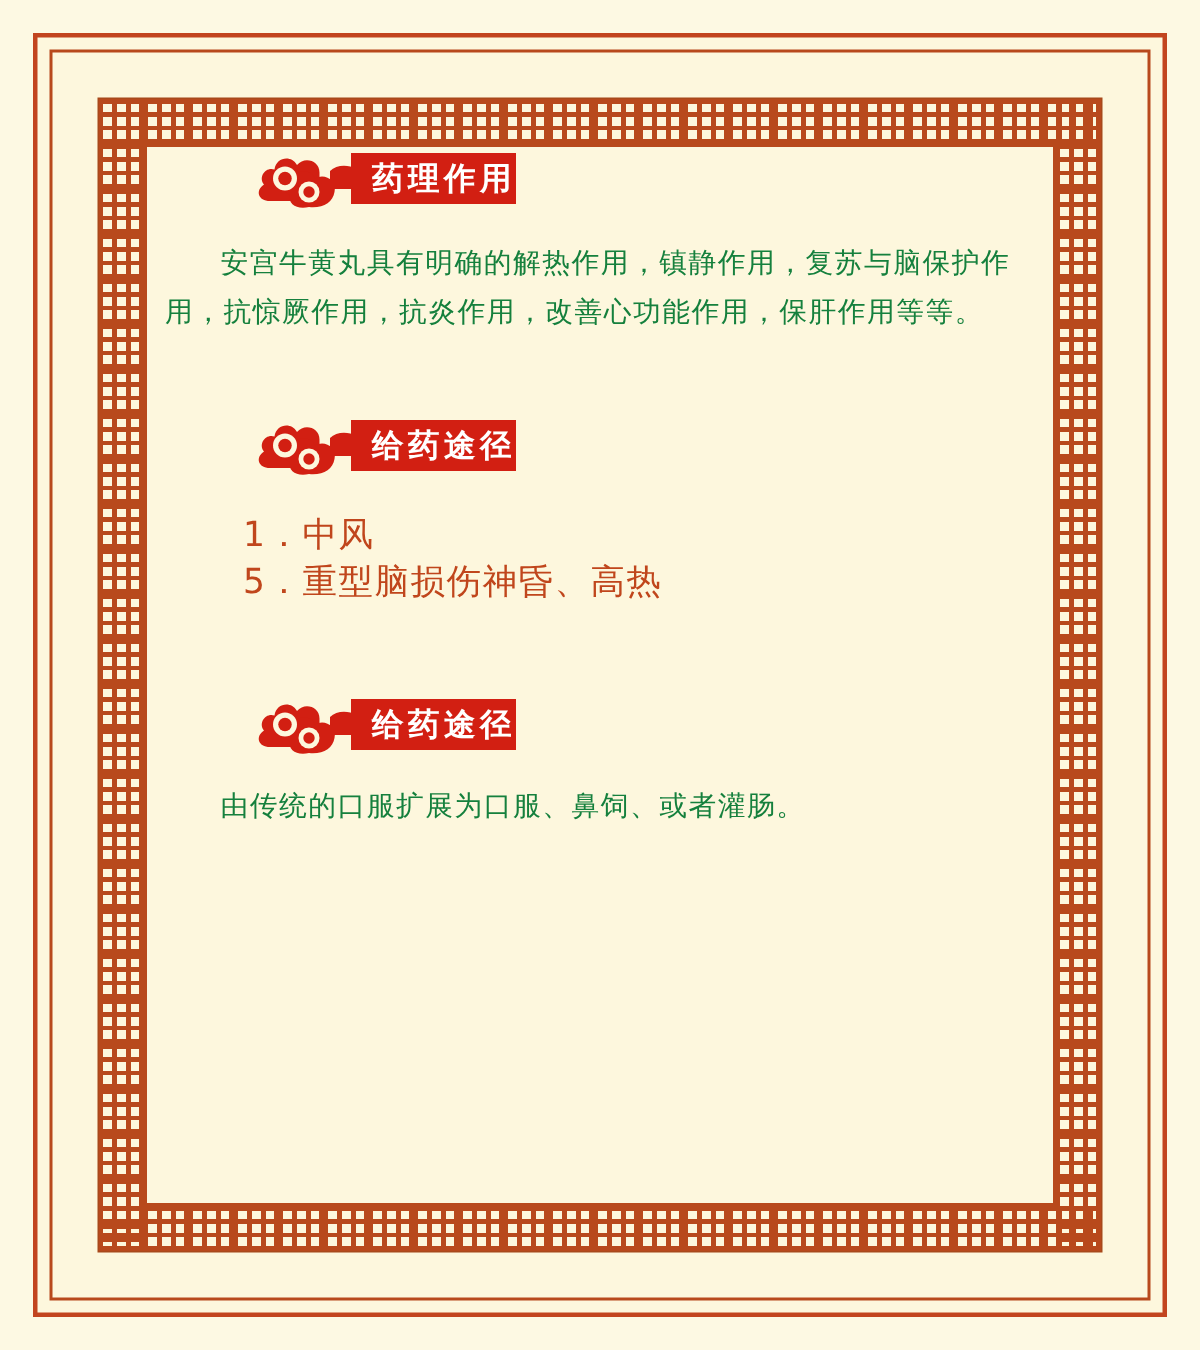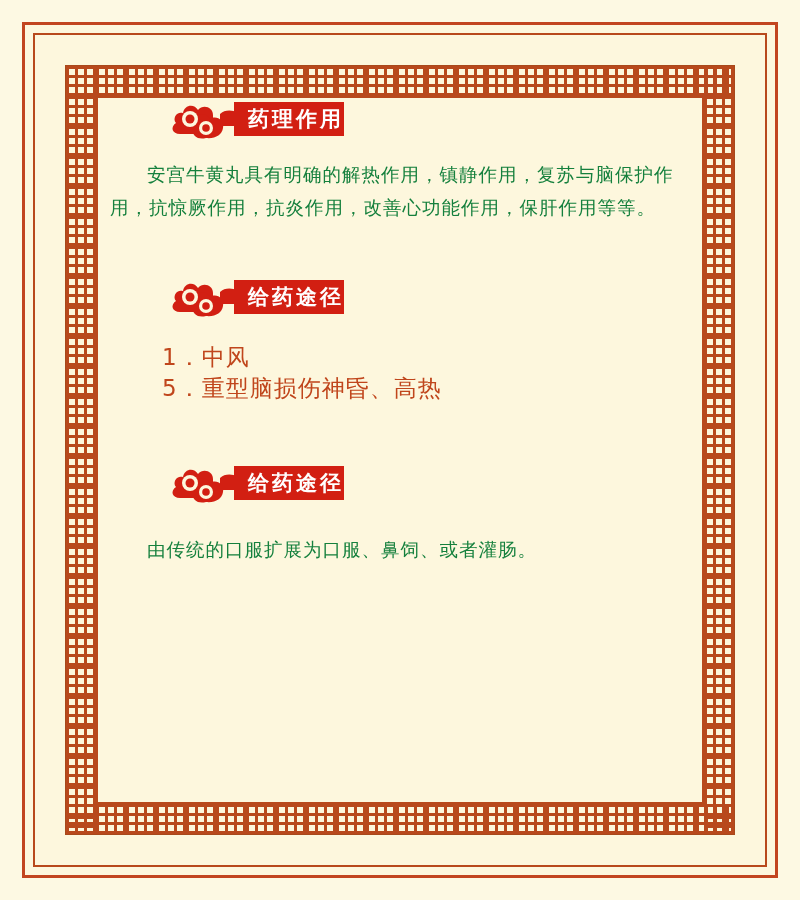--- a/index.html
+++ b/index.html
@@ -168,21 +168,21 @@
   }
   .list li {
     white-space: nowrap;
   }
 
   .sec-pharm { margin-top: 0; }
   .sec-clinic { margin-top: 42px; }
   .sec-route  { margin-top: 50px; }
 
   .route-para {
-    margin-top: 25px;
+    margin-top: 12px;
     text-indent: 2em;
   }
 </style>
 </head>
 <body>
 
 <div class="page">
 
   <div class="outer-frame">
     <div class="outer-frame-inner"></div>

